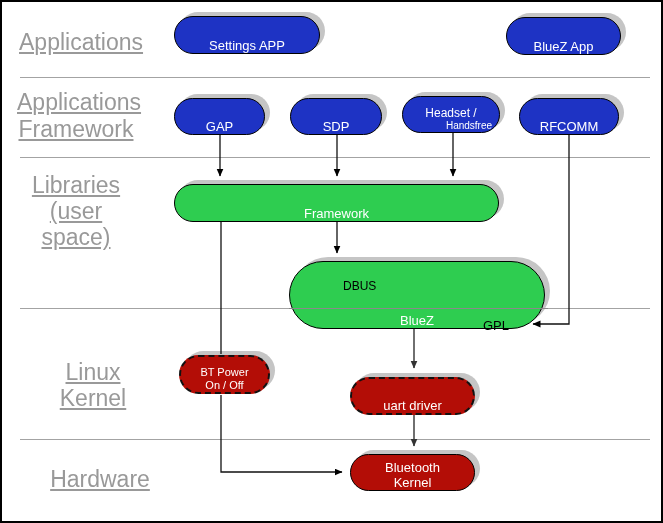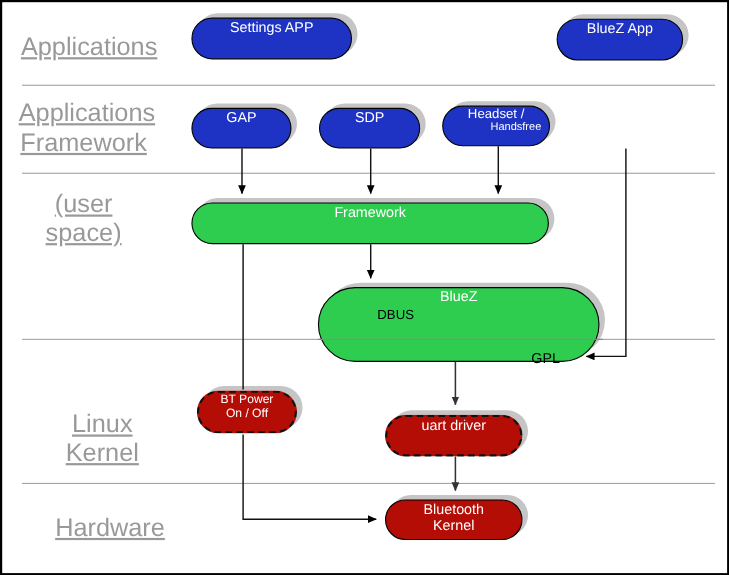--- a/index.html
+++ b/index.html
@@ -16,21 +16,21 @@
   .sep{position:absolute;left:18px;width:630px;height:1px;background:#a3a3a3;z-index:0;}
   
   .layer-label{
     position:absolute;color:#999;font-size:23px;line-height:26px;
     text-align:center;z-index:1;letter-spacing:0px;text-decoration:underline;
   }
   
   .pill{
     position:absolute;box-sizing:border-box;
     border:1.5px solid #000;border-radius:999px;
-    display:flex;flex-direction:column;align-items:center;justify-content:flex-start;
+    display:flex;flex-direction:column;align-items:center;justify-content:flex-end;
     color:#fff;font-size:13px;line-height:15px;text-align:center;
     box-shadow:5px -4px 0 #c5c5c5;
     z-index:2;
   }
   .blue{background:#1e33c4;}
   .green{background:#2ecd50;}
   .red{background:#b30d06;}
   .dashed{border:2px dashed #111;}
   .bluez{border-radius:34px;}
   .sub{font-size:10px;line-height:12px;padding-left:36px;}
@@ -51,23 +51,24 @@
   <div class="sep" style="top:437px"></div>
 
   <div class="layer-label" style="left:17px;top:27px;width:116px">
     <span>Applications</span>
   </div>
   <div class="layer-label" style="left:15px;top:87px;width:118px;line-height:27px">
     <div>Applications</div>
     <div>Framework</div>
   </div>
   <div class="layer-label" style="left:15px;top:170px;width:118px">
+    <div>Libraries</div>
     <div>(user space)</div>
   </div>
-  <div class="layer-label" style="left:30px;top:370px;width:122px">
+  <div class="layer-label" style="left:30px;top:357px;width:122px">
     <span>Linux Kernel</span>
   </div>
   <div class="layer-label" style="left:38px;top:464px;width:120px">
     <span>Hardware</span>
   </div>
 
   <div class="pill blue" style="left:172px;top:14px;width:146px;height:38px">
     <span>Settings APP</span>
   </div>
   <div class="pill blue" style="left:504px;top:15px;width:115px;height:38px">
@@ -76,20 +77,23 @@
 
   <div class="pill blue" style="left:172px;top:96px;width:91px;height:37px">
     <span>GAP</span>
   </div>
   <div class="pill blue" style="left:288px;top:96px;width:92px;height:37px">
     <span>SDP</span>
   </div>
   <div class="pill blue" style="left:400px;top:94px;width:98px;height:37px">
     <div style="font-size:12px;line-height:13px">Headset /</div>
     <div class="sub">Handsfree</div>
+  </div>
+  <div class="pill blue" style="left:517px;top:96px;width:100px;height:37px">
+    <span>RFCOMM</span>
   </div>
 
   <div class="pill green" style="left:172px;top:182px;width:325px;height:38px">
     <span>Framework</span>
   </div>
   <div class="pill green bluez" style="left:287px;top:259px;width:256px;height:68px">
     <span>BlueZ</span>
   </div>
   <div class="note" style="left:481px;top:269px">GPL</div>
 

